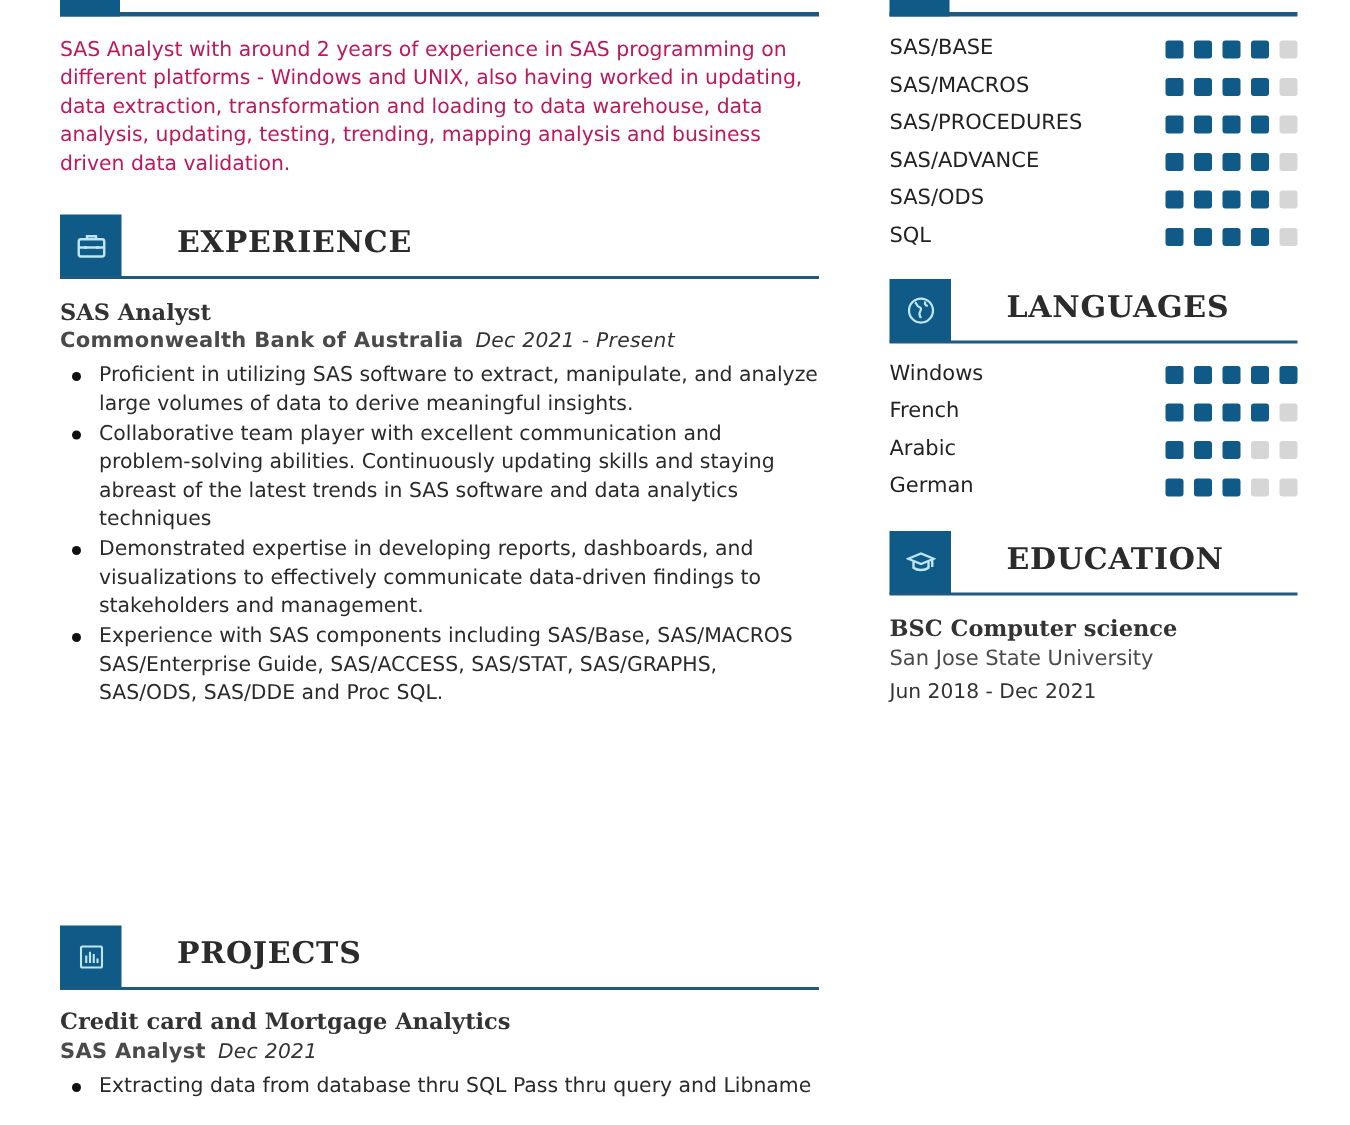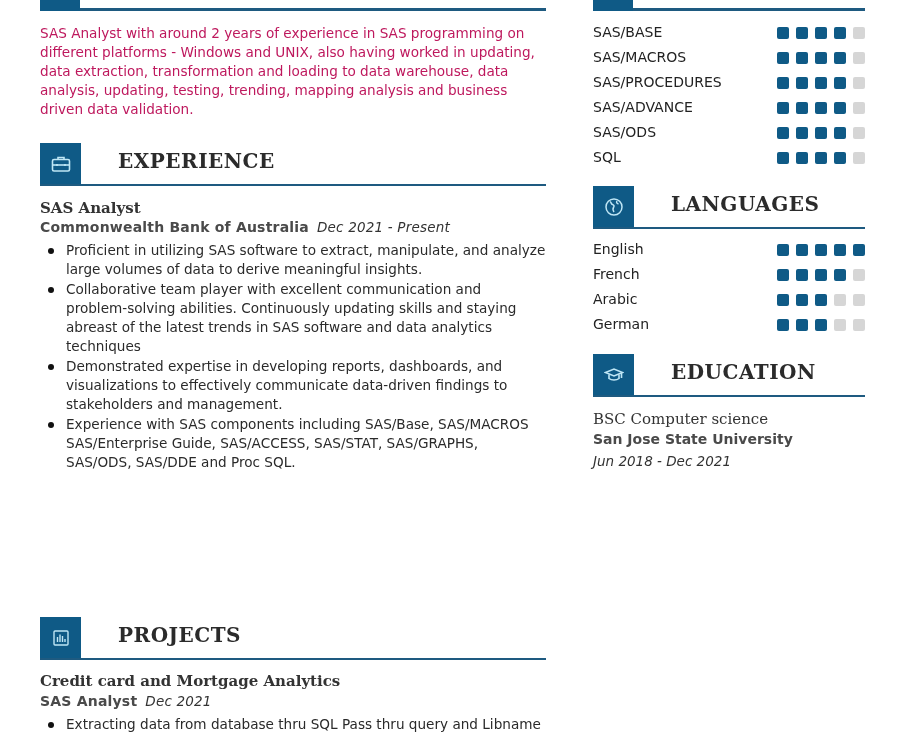--- a/index.html
+++ b/index.html
@@ -27,23 +27,23 @@
   ul.bullets { position: absolute; left: 0; width: 506px; list-style: none; }
   ul.bullets li { position: relative; padding-left: 26px; font-size: 13.6px; line-height: 19.3px; color: #2a2a2a; }
   ul.bullets li::before { content: ""; position: absolute; left: 8px; top: 7px; width: 6px; height: 6px; border-radius: 50%; background: #111; }
 
   .rating-row { position: absolute; left: 0; width: 272px; height: 20px; }
   .rating-row .label { position: absolute; left: 0; top: 0; font-size: 14px; color: #222; }
   .rating-row .dots { position: absolute; right: 0; top: 3px; display: flex; gap: 7px; }
   .dot { width: 12px; height: 12px; border-radius: 2px; background: #0f5a86; }
   .dot.off { background: #d6d6d6; }
 
-  .edu-degree { position: absolute; left: 0; font-family: "DejaVu Serif", serif; font-weight: normal; font-size: 15px; color: #333; }
-  .edu-school { position: absolute; left: 0; font-size: 14px; font-weight: bold; color: #4a4a4a; }
-  .edu-date { position: absolute; left: 0; font-size: 13.5px; font-style: italic; color: #333; }
+  .edu-degree { position: absolute; left: 0; font-family: "DejaVu Serif", serif; font-weight: bold; font-size: 15px; color: #333; }
+  .edu-school { position: absolute; left: 0; font-size: 14px; font-weight: normal; color: #4a4a4a; }
+  .edu-date { position: absolute; left: 0; font-size: 13.5px; color: #333; }
 </style>
 </head>
 <body>
 
 <div class="left">
   <div class="top-rule" style="left:0; top:8px; width:506px;">
       <div class="tab"></div>
     </div>
 
   <p class="summary">SAS Analyst with around 2 years of experience in SAS programming on different platforms - Windows and UNIX, also having worked in updating, data extraction, transformation and loading to data warehouse, data analysis, updating, testing, trending, mapping analysis and business driven data validation.</p>
@@ -168,21 +168,21 @@
         <path d="M6 4.5c1.5 1 1 2.5 2.5 3s2 1.5 1 3-0.5 3 0.5 4.5"></path>
         <path d="M13 4c-1 1.5 0 2.5 1.5 3"></path>
       </svg>
     </div>
     <div class="title">LANGUAGES</div>
     <div class="rule"></div>
   </div>
 
   <div>
     <div class="rating-row" style="top:241px;">
-      <span class="label">English</span>
+      <span class="label">Windows</span>
       <div class="dots">
           <span class="dot"></span>
           <span class="dot"></span>
           <span class="dot"></span>
           <span class="dot"></span>
           <span class="dot"></span>
         </div>
     </div>
     <div class="rating-row" style="top:266px;">
       <span class="label">French</span>

